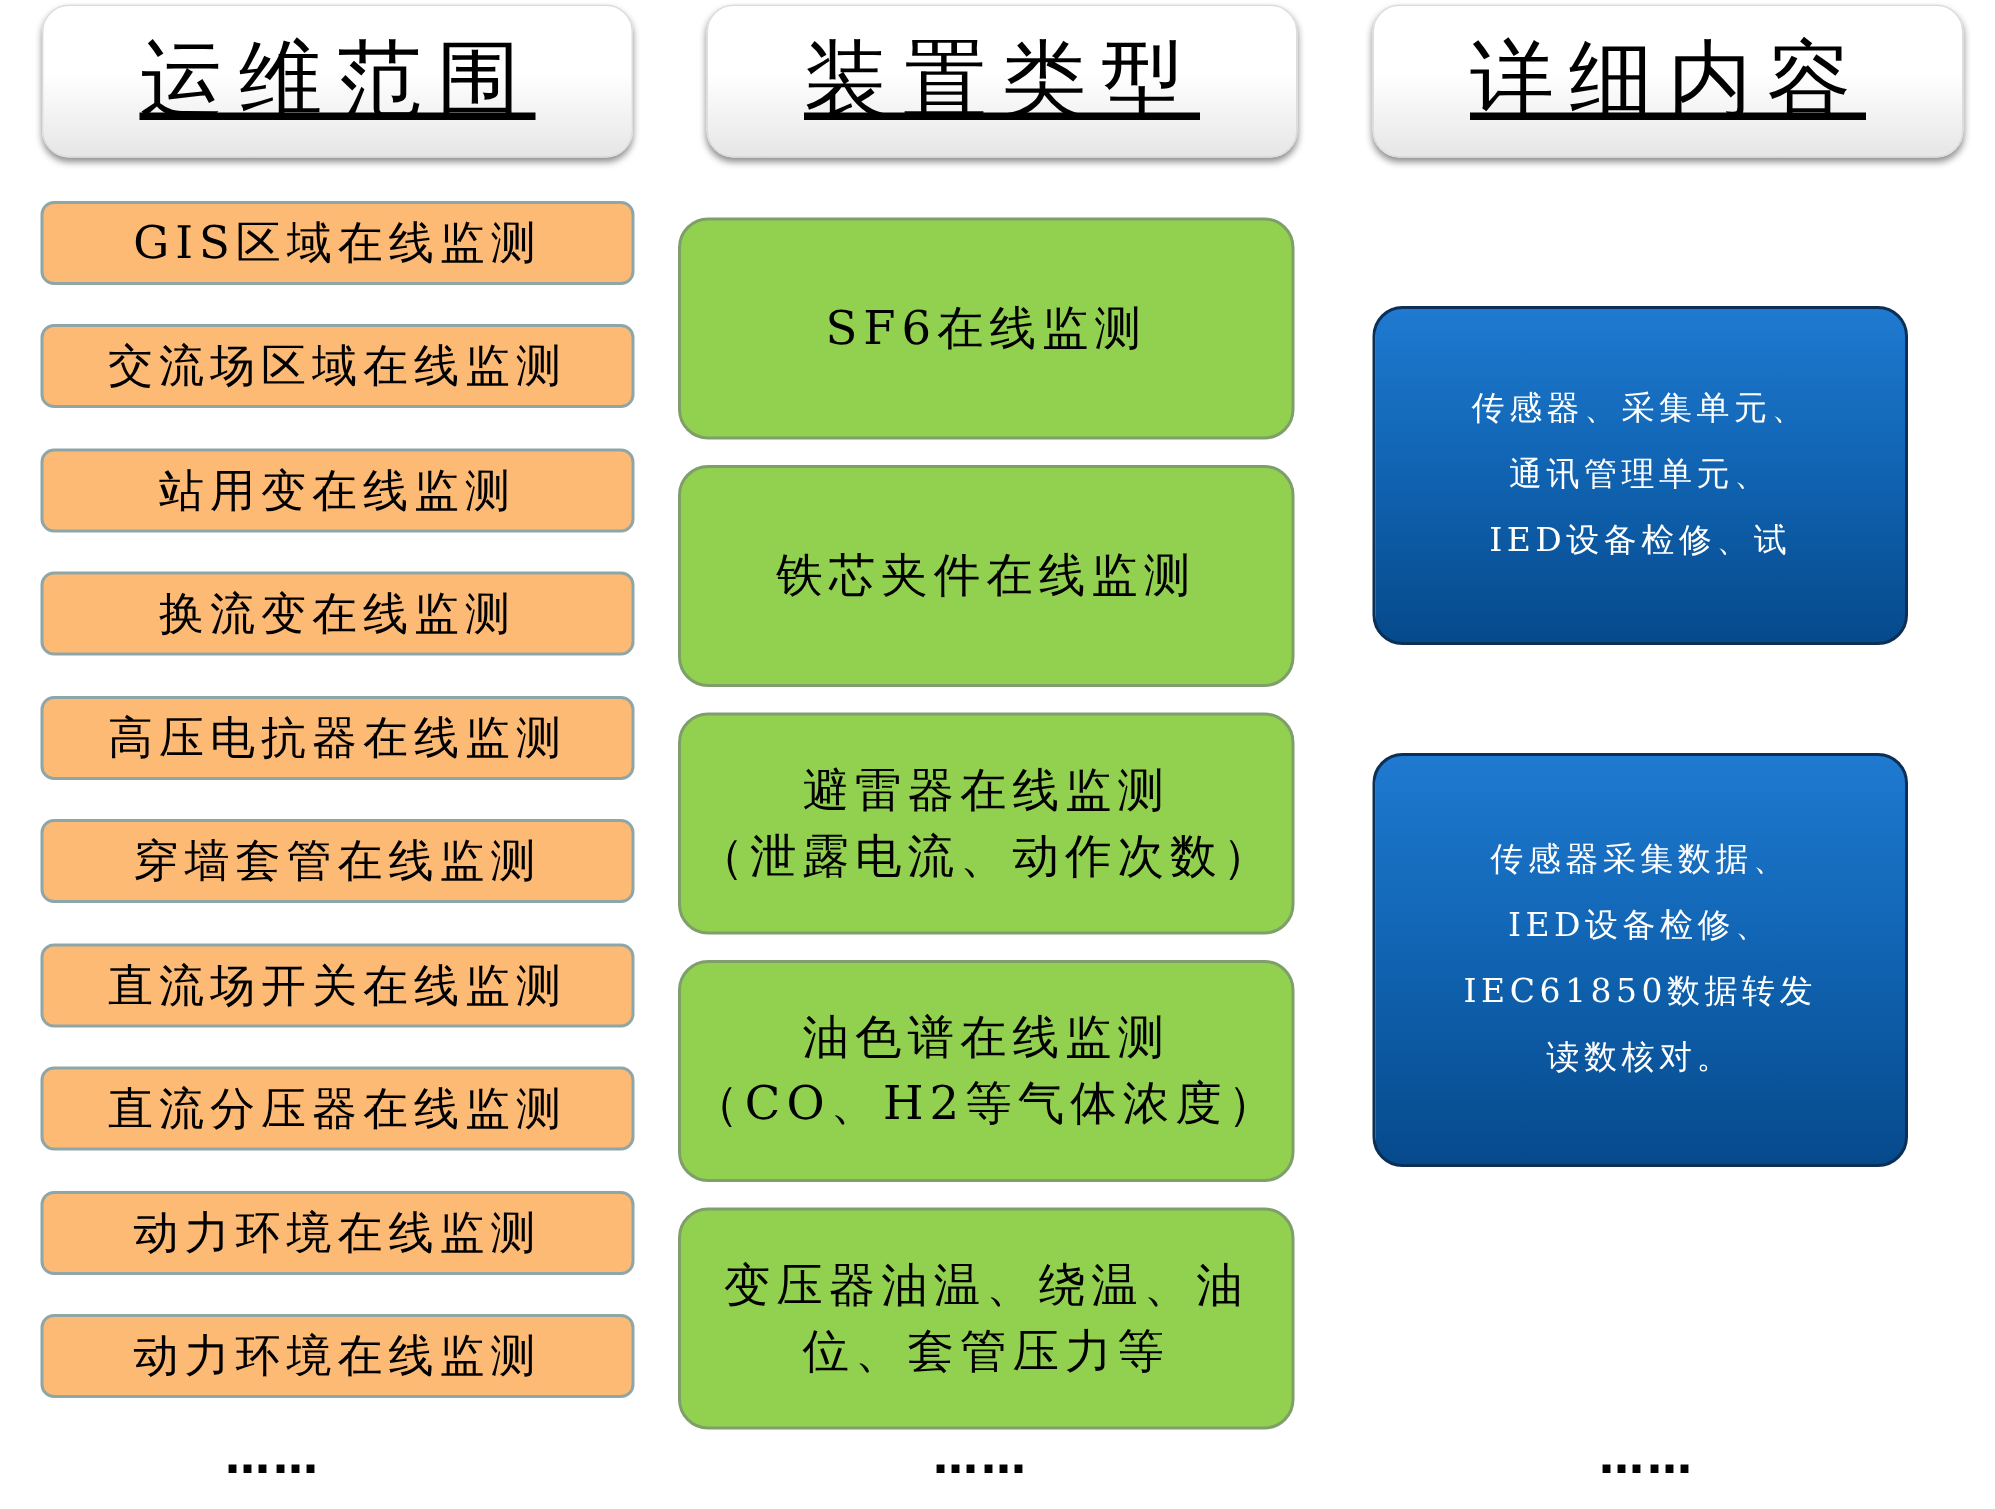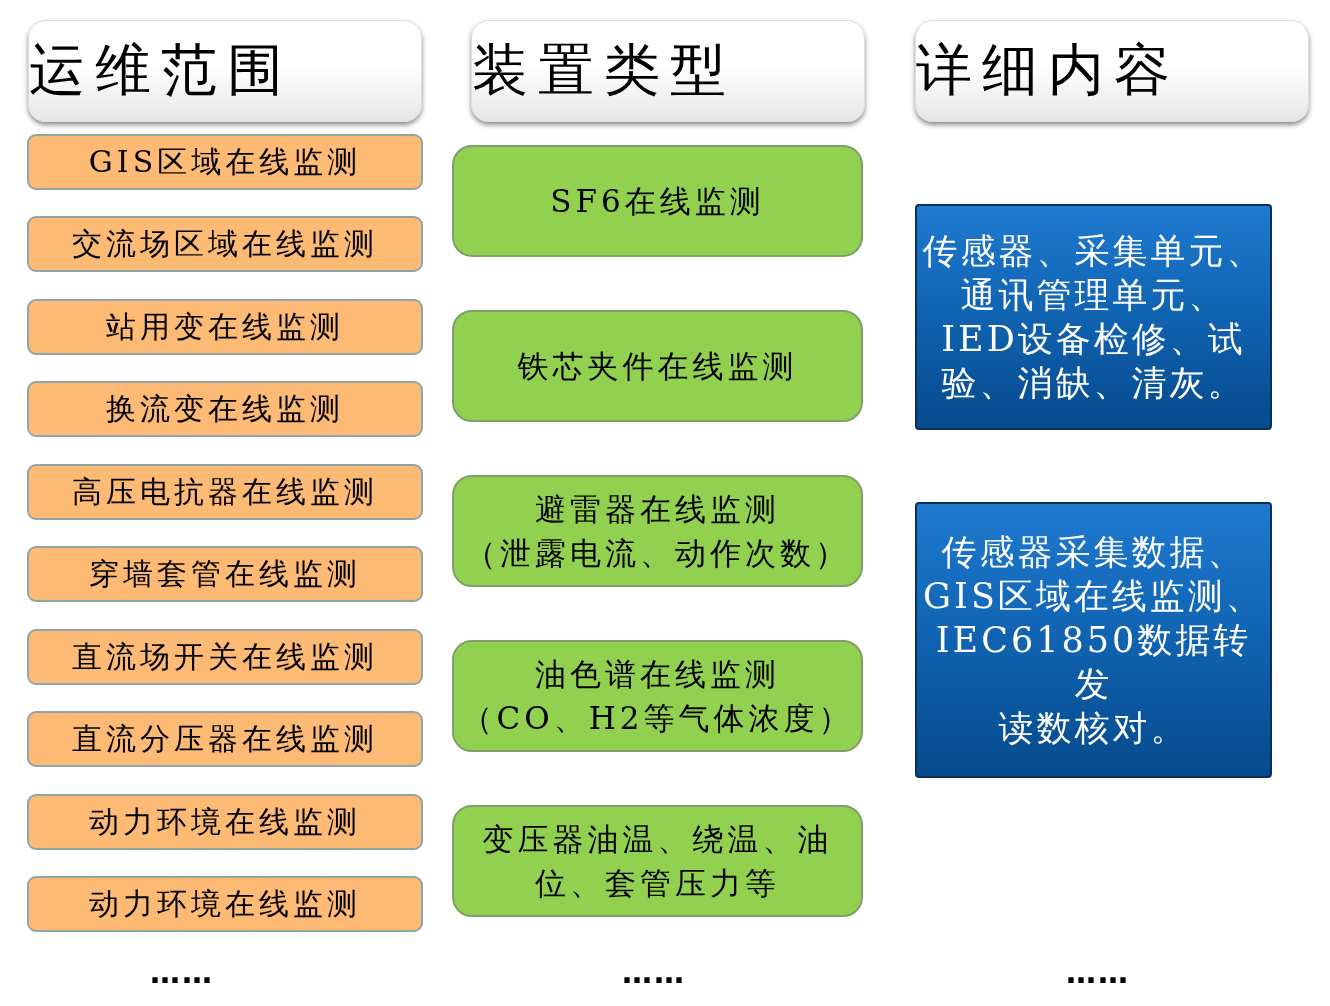--- a/index.html
+++ b/index.html
@@ -1,49 +1,49 @@
 <!DOCTYPE html>
 <html><head>
   <meta charset="utf-8">
   <style>
     html, body { margin: 0; padding: 0; }
     body {
       width: 1330px; height: 1006px; background: #ffffff; position: relative; overflow: hidden;
       font-family: "DejaVu Serif", "Liberation Serif", serif; color: #000;
     }
     .header {
-      position: absolute; top: 20px; height: 100px; width: 392px;
+      position: absolute; top: 3px; height: 100px; width: 392px;
       border-radius: 18px;
       background: linear-gradient(to bottom, #ffffff 0%, #ffffff 45%, #e6e6e6 100%);
       box-shadow: 0 3px 5px rgba(0,0,0,0.45);
       border: 1px solid #dcdcdc;
-      display: flex; align-items: center; justify-content: flex-start;
-      font-size: 56px; letter-spacing: 10px;
+      display: flex; align-items: center; justify-content: center;
+      font-size: 56px; letter-spacing: 10px; text-decoration: underline;
     }
     .scope {
       position: absolute; left: 27px; width: 396px; height: 56px;
       background: #fdba74; border: 2px solid #8fa6a8; border-radius: 9px;
       box-sizing: border-box;
       display: flex; align-items: center; justify-content: center;
       font-size: 30px; letter-spacing: 4px;
     }
     .device {
-      position: absolute; left: 452px; width: 411px; height: 112px;
+      position: absolute; left: 452px; width: 411px; height: 148px;
       background: #92d050; border: 2px solid #7f9f6a; border-radius: 20px;
       box-sizing: border-box;
       display: flex; flex-direction: column; align-items: center; justify-content: center;
       font-size: 31px; line-height: 44px; letter-spacing: 4px; text-align: center;
     }
     .detail {
       position: absolute; left: 915px; width: 357px;
       background: linear-gradient(to bottom, #1f7ad0 0%, #1165b4 45%, #064a8c 100%);
-      border: 2px solid #0b2f55; border-radius: 4px; box-sizing: border-box;
+      border: 2px solid #0b2f55; border-radius: 20px; box-sizing: border-box;
       color: #ffffff;
       display: flex; flex-direction: column; align-items: center; justify-content: center;
-      font-size: 35px; line-height: 44px; letter-spacing: 3px; text-align: center;
+      font-size: 22px; line-height: 44px; letter-spacing: 3px; text-align: center;
     }
     .dots {
       position: absolute; top: 955px; font-size: 30px; font-weight: bold; letter-spacing: 2px;
       font-family: "DejaVu Sans", sans-serif;
     }
   </style>
 </head>
 <body>
 
 <div class="header" style="left:28px;">
@@ -103,24 +103,23 @@
 </div>
 <div class="device" style="top:805px;">
   <span>变压器油温、绕温、油</span>
   <span>位、套管压力等</span>
 </div>
 
 <div class="detail" style="top:204px; height:226px;">
   <span>传感器、采集单元、</span>
   <span>通讯管理单元、</span>
   <span>IED设备检修、试</span>
-  <span>验、消缺、清灰。</span>
 </div>
 <div class="detail" style="top:502px; height:276px;">
   <span>传感器采集数据、</span>
-  <span>GIS区域在线监测、</span>
+  <span>IED设备检修、</span>
   <span>IEC61850数据转发</span>
   <span>读数核对。</span>
 </div>
 
 <div class="dots" style="left:150px;">……</div>
 <div class="dots" style="left:622px;">……</div>
 <div class="dots" style="left:1066px;">……</div>
 
 </body></html>

